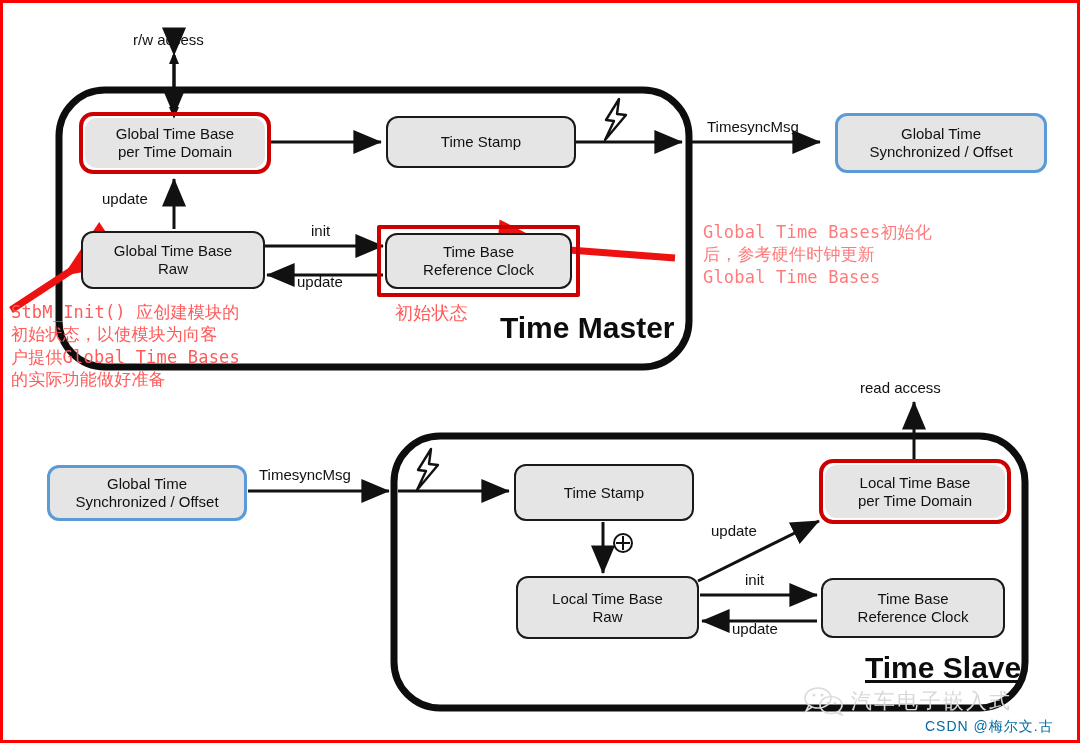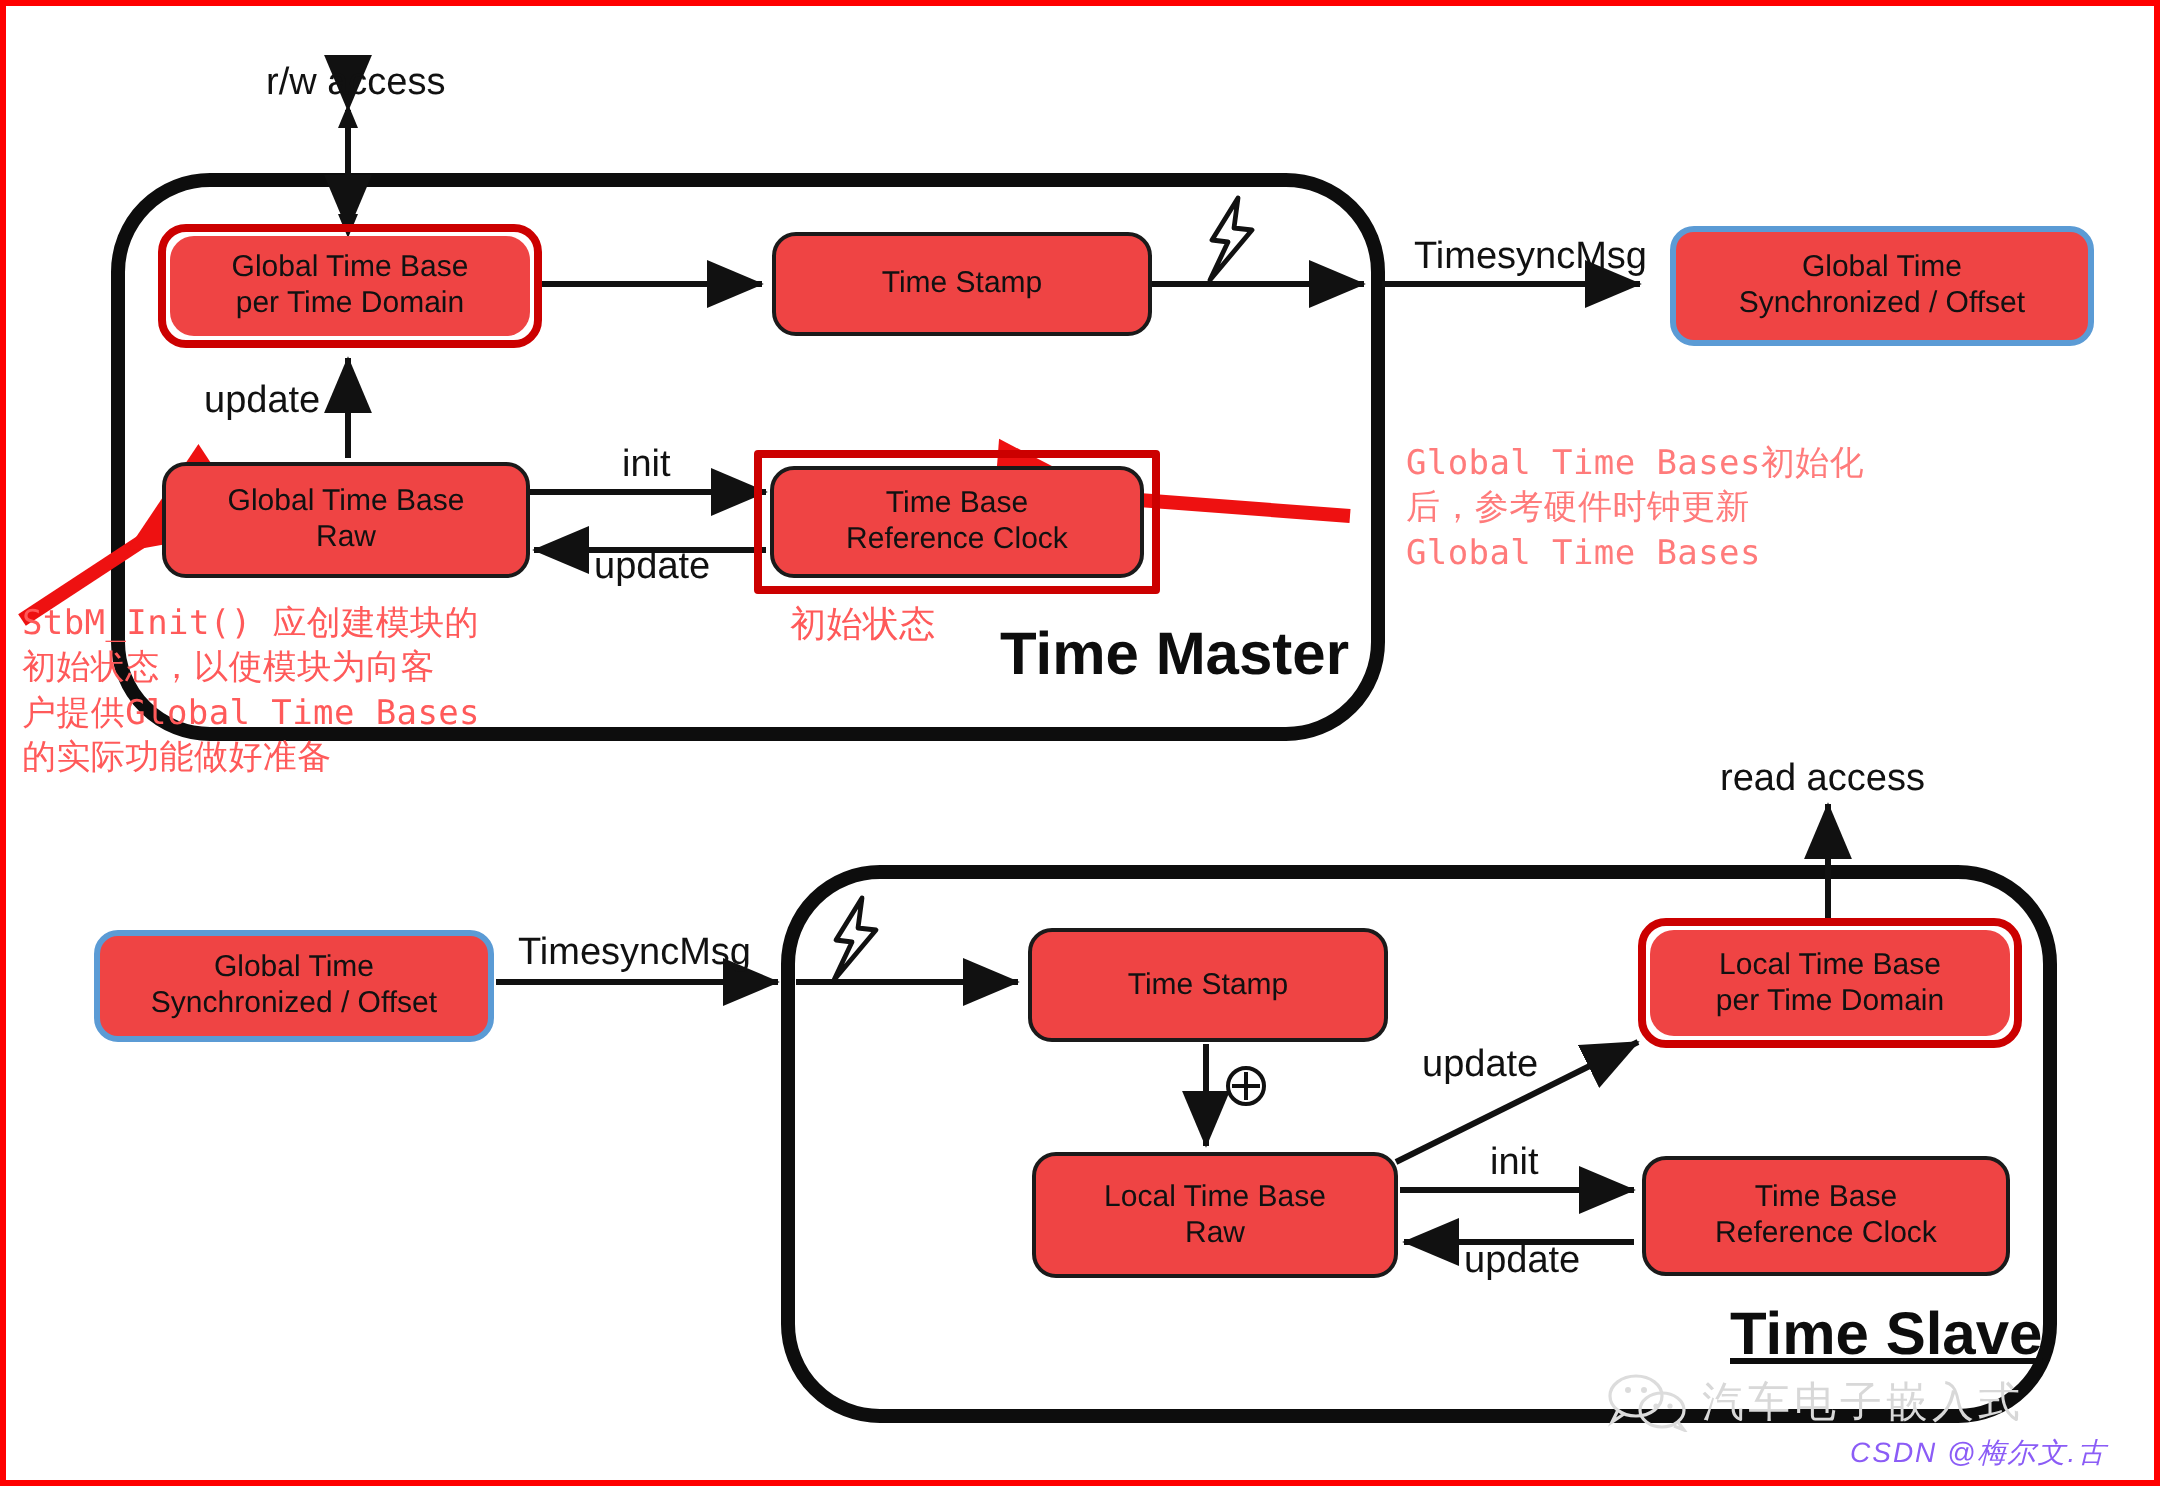--- a/index.html
+++ b/index.html
@@ -11,49 +11,49 @@
     border:3px solid #ff0000;
     box-sizing:border-box;
     overflow:hidden;
   }
   #svg-layer{position:absolute;left:0;top:0;width:1080px;height:743px;}
   .node{
     position:absolute;
     box-sizing:border-box;
     display:flex;align-items:center;justify-content:center;
     text-align:center;
-    background:#ef4444;
+    background:#e5e5e5;
     color:#111111;
     line-height:1.18;
     white-space:pre-line;
   }
   .node.black{border:2px solid #1a1a1a;border-radius:12px;font-size:15px;text-align:center;}
   .node.blue{border:3px solid #5b9bd5;border-radius:12px;font-size:15px;}
   .node.redinner{border:2px solid #1a1a1a;border-radius:12px;font-size:15px;}
   .redframe{
     position:absolute;box-sizing:border-box;
     border:4px solid #cc0000;border-radius:14px;background:transparent;
   }
   .redframe.sharp{border-radius:2px;}
   .lbl{
-    position:absolute;font-size:19px;color:#111111;white-space:nowrap;
+    position:absolute;font-size:15px;color:#111111;white-space:nowrap;
   }
   .bigtitle{
     position:absolute;font-size:30px;font-weight:bold;color:#0d0d0d;white-space:nowrap;
   }
   .annot{
     position:absolute;color:#ff5a5a;font-family:"DejaVu Sans Mono",monospace;
     font-size:17px;line-height:1.32;white-space:pre-line;letter-spacing:.2px;
   }
   .annot.r{color:#ff7b7b;}
   .wm{
     position:absolute;color:#d8d8d8;white-space:nowrap;
   }
   .wm.main{font-size:21px;letter-spacing:2px;}
-  .wm.sub{font-size:14px;letter-spacing:1px;color:#8b5cf6;font-style:italic;}
+  .wm.sub{font-size:14px;letter-spacing:1px;color:#0369a1;}
   .oplus{
     position:absolute;width:20px;height:20px;border:2px solid #111;border-radius:50%;
     box-sizing:border-box;
   }
   .oplus:before,.oplus:after{
     content:"";position:absolute;background:#111;
   }
   .oplus:before{left:50%;top:1px;width:2px;height:14px;margin-left:-1px;}
   .oplus:after{top:50%;left:1px;height:2px;width:14px;margin-top:-1px;}
 </style>

